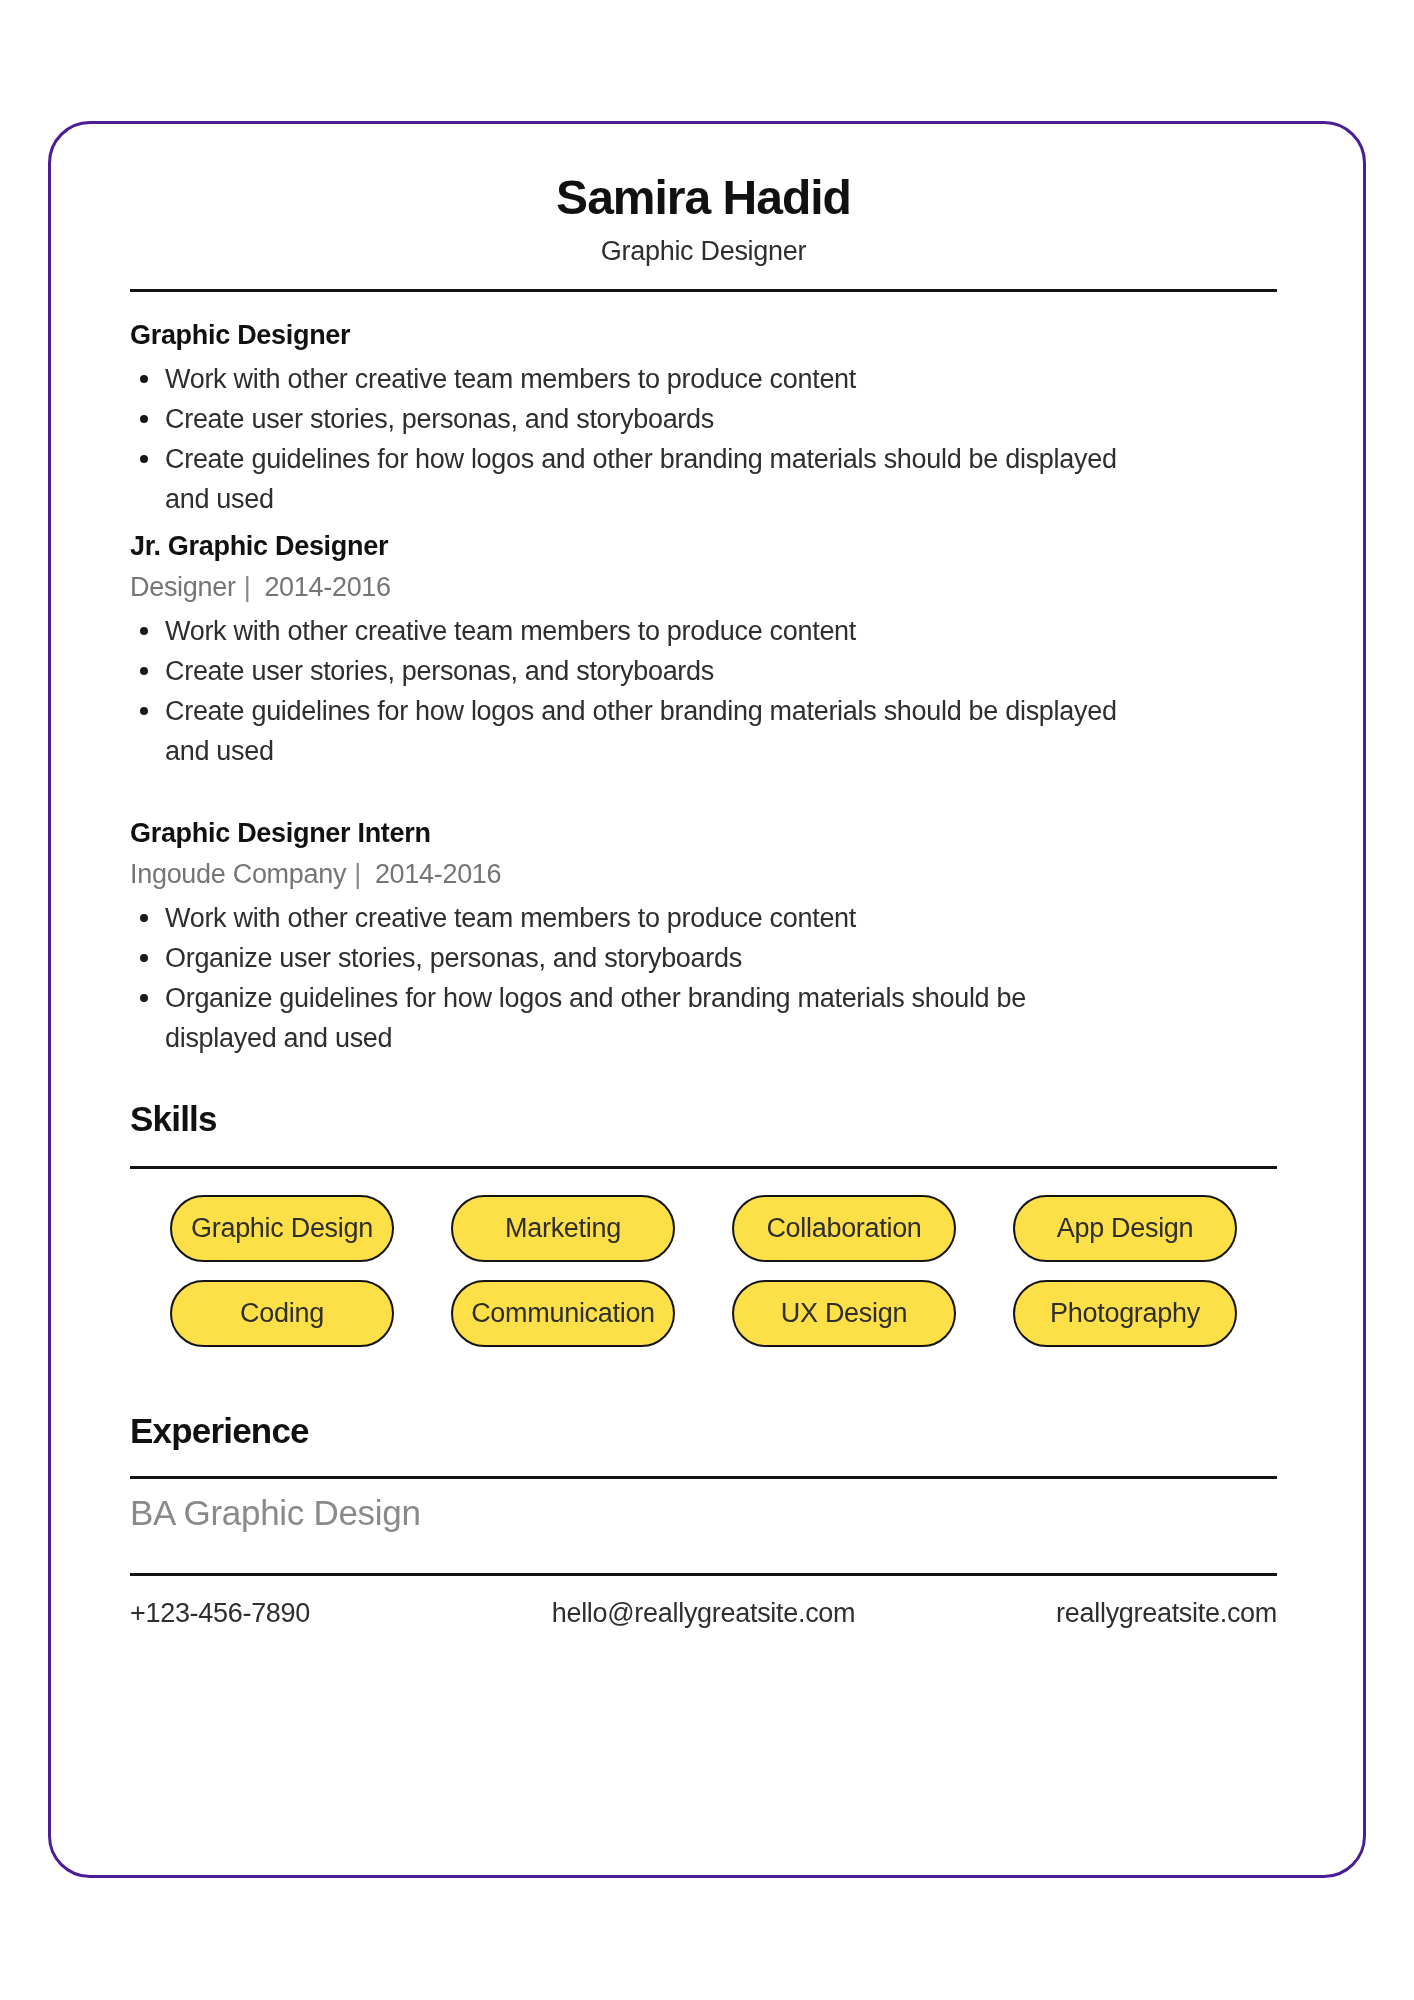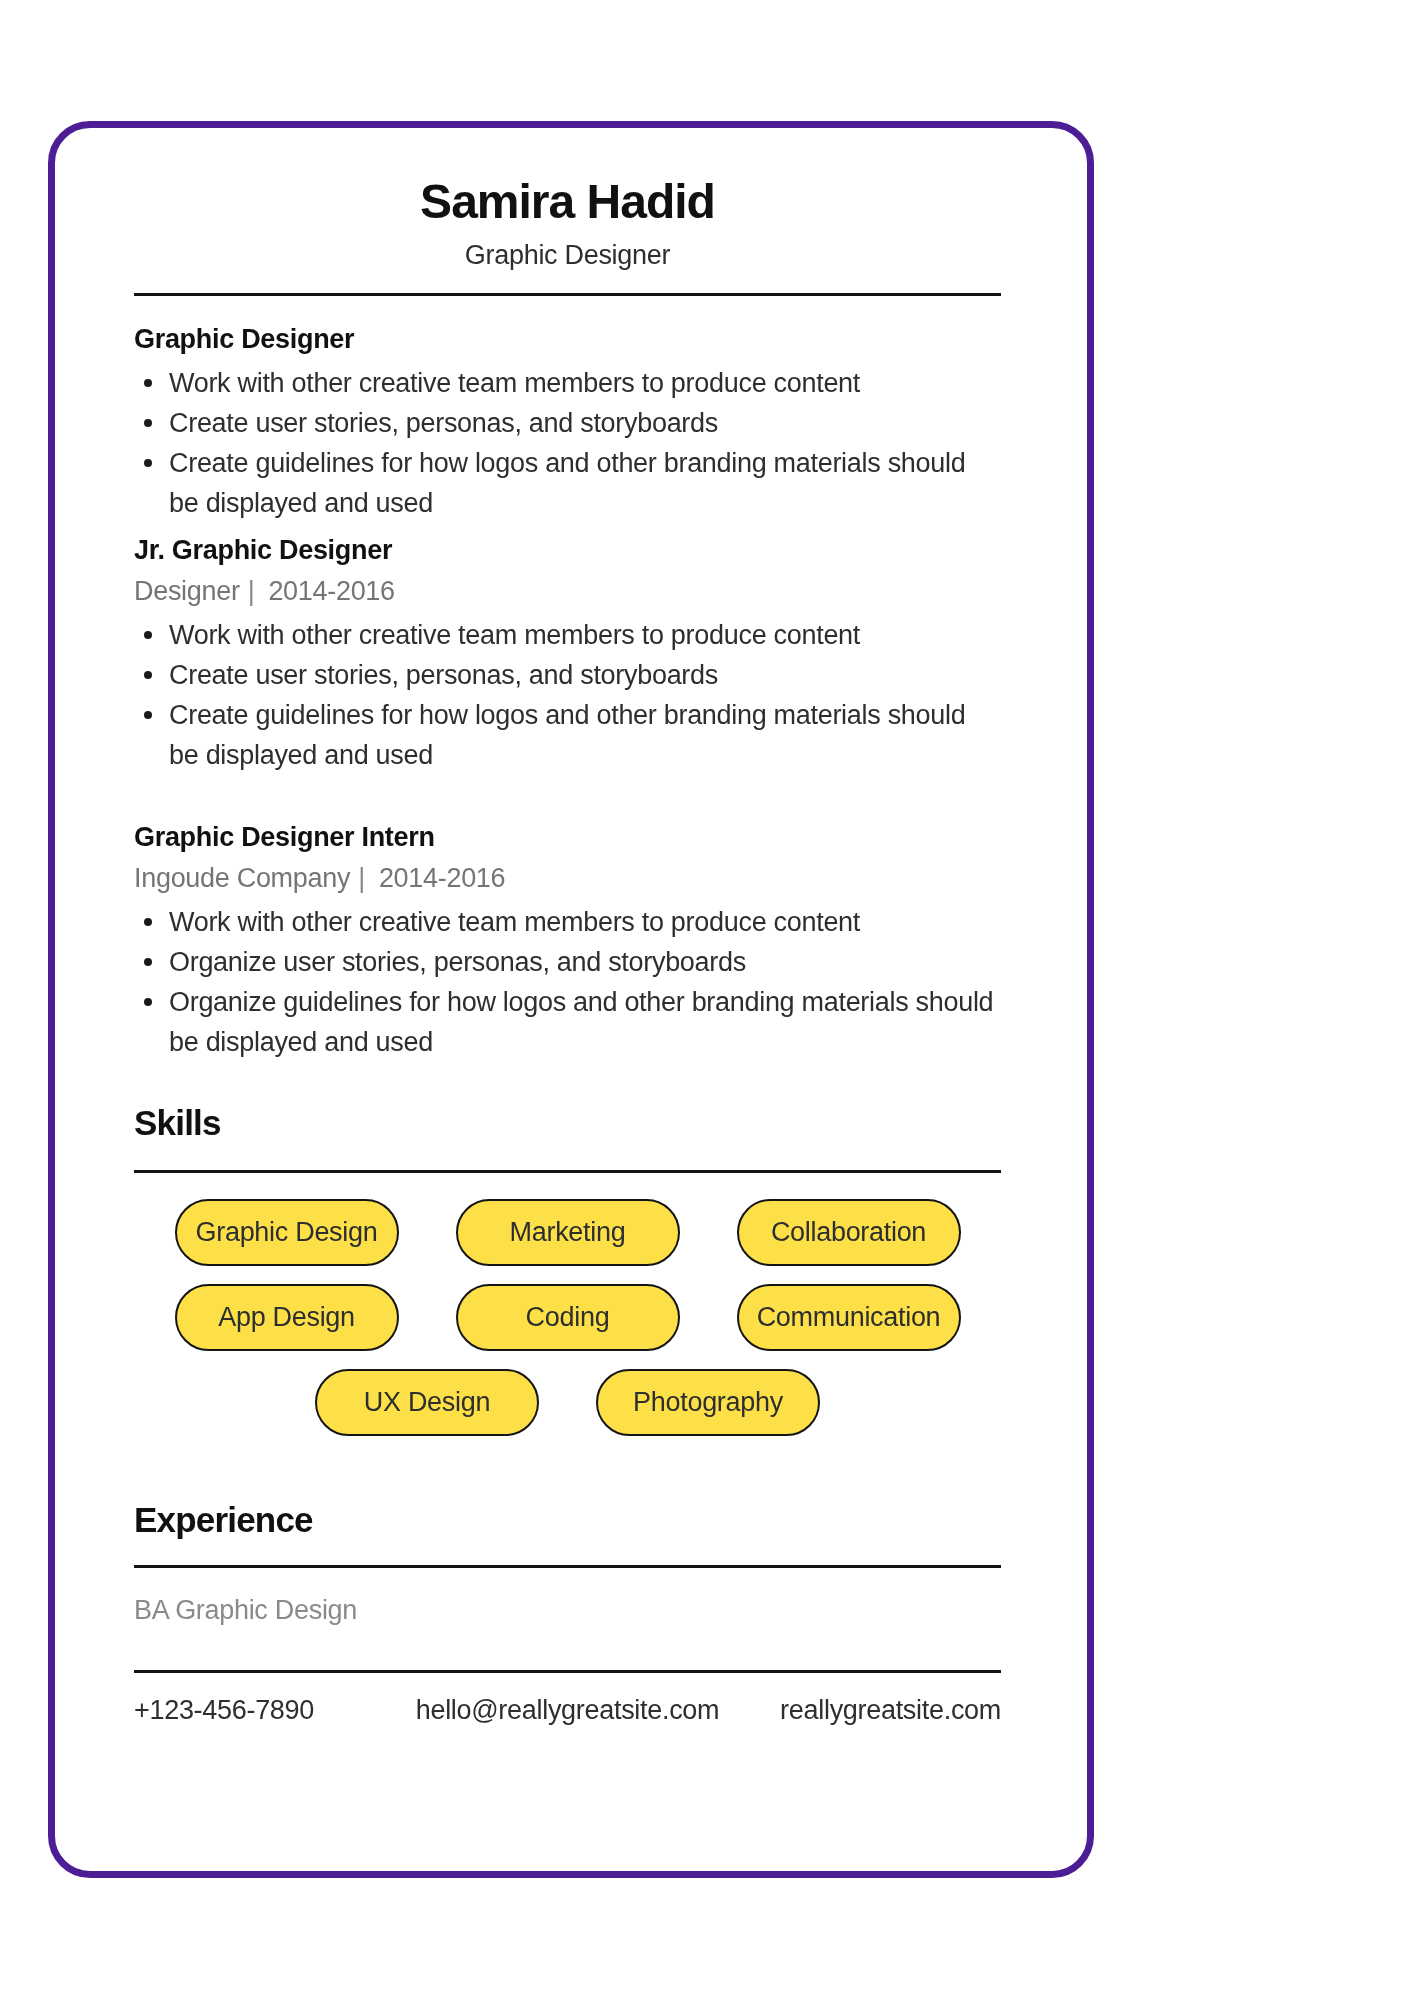--- a/index.html
+++ b/index.html
@@ -7,22 +7,22 @@
   body {
     width: 1414px; height: 2000px;
     position: relative;
     font-family: "Liberation Sans", sans-serif;
     color: #1a1a1a;
     -webkit-font-smoothing: antialiased;
   }
   .card {
     position: absolute;
     left: 48px; top: 121px;
-    width: 1046px; height: 1757px;
-    border: 7px solid #4c1d95;
+    width: 1318px; height: 1757px;
+    border: 3px solid #4c1d95;
     border-radius: 42px;
     background: #ffffff;
     padding: 0 86px 0 79px;
     overflow: hidden;
   }
   
   .name {
     margin-top: 50px;
     text-align: center;
     font-size: 48px; font-weight: bold;
@@ -118,22 +118,22 @@
   }
   
   .school {
     margin-top: 27px;
     font-size: 27px; font-weight: bold;
     letter-spacing: -0.3px;
     line-height: 28px;
     color: #111111;
   }
   .degree {
-    margin-top: 28px;
-    font-size: 27px;
+    margin-top: 20px;
+    font-size: 35px;
     letter-spacing: -0.3px;
     line-height: 28px;
     color: #8a8a8a;
   }
   
   .footer {
     margin-top: 23px;
     display: grid;
     grid-template-columns: 1fr auto 1fr;
     align-items: baseline;

